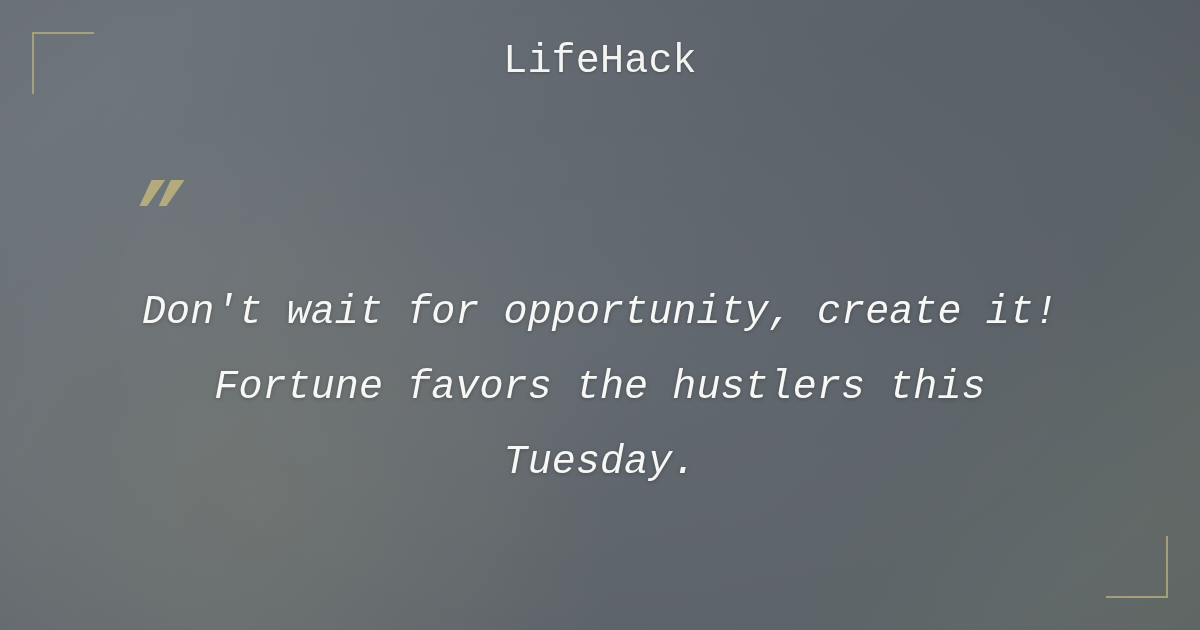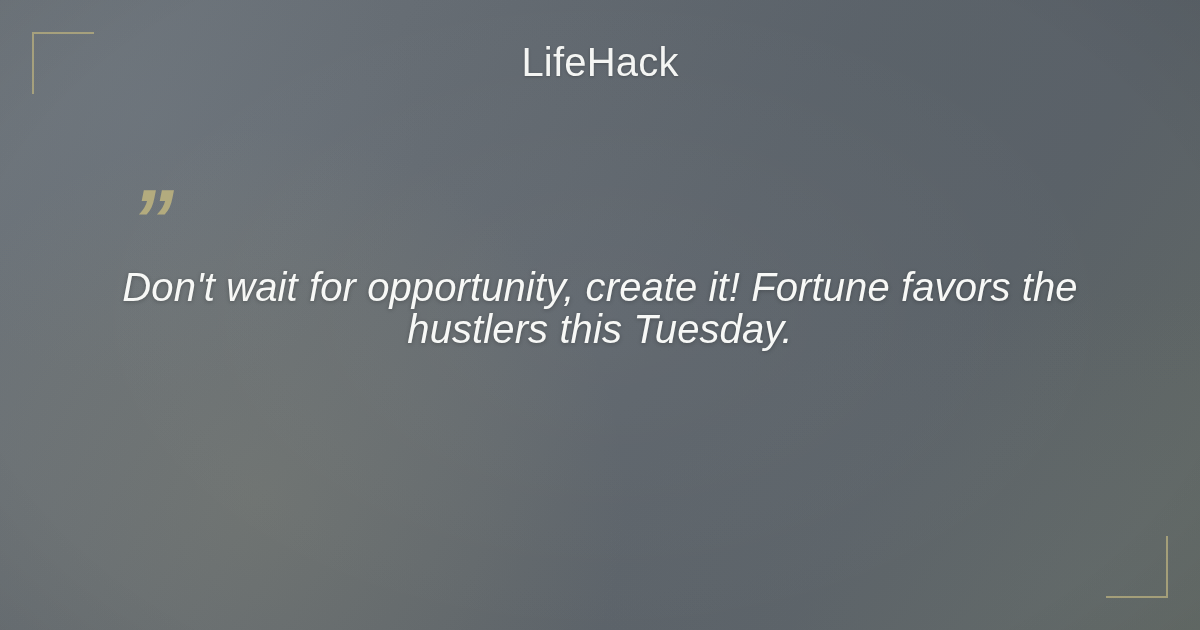--- a/index.html
+++ b/index.html
@@ -7,21 +7,21 @@
     margin: 0;
     padding: 0;
     background: #5f666c;
   }
 
   #card {
     position: relative;
     width: 1200px;
     height: 630px;
     overflow: hidden;
-    font-family: Liberation Sans, sans-serif;
+    font-family: Liberation Mono, monospace;
     
     background-color: #636a70;
     background-image:
       radial-gradient(circle 520px at 255px 500px, rgba(176,168,120,0.16) 0%, rgba(176,168,120,0.07) 45%, rgba(176,168,120,0.0) 72%),
       radial-gradient(circle 360px at 150px 120px, rgba(120,130,140,0.22) 0%, rgba(120,130,140,0.0) 75%),
       radial-gradient(ellipse 760px 420px at 980px 80px, rgba(88,96,104,0.45) 0%, rgba(88,96,104,0.0) 78%),
       radial-gradient(ellipse 700px 400px at 1120px 590px, rgba(104,112,116,0.30) 0%, rgba(104,112,116,0.0) 75%),
       linear-gradient(122deg, #6e757b 0%, #666d74 26%, #5d646b 55%, #5b6268 74%, #626963 100%);
   }
 
@@ -88,24 +88,24 @@
 
   
   #quote-block {
     position: absolute;
     top: 262px;
     left: 110px;
     width: 980px;
     text-align: center;
   }
   #quote-text {
-    margin: 4px;
+    margin: 13px;
     color: #f7f8f6;
     font-size: 40px;
-    line-height: 42px;
+    line-height: 75px;
     font-style: italic;
     font-weight: 400;
     letter-spacing: 0.1px;
     text-shadow: 0 1px 4px rgba(0,0,0,0.26);
   }
 </style>
 </head>
 <body>
 
 <div id="card">

